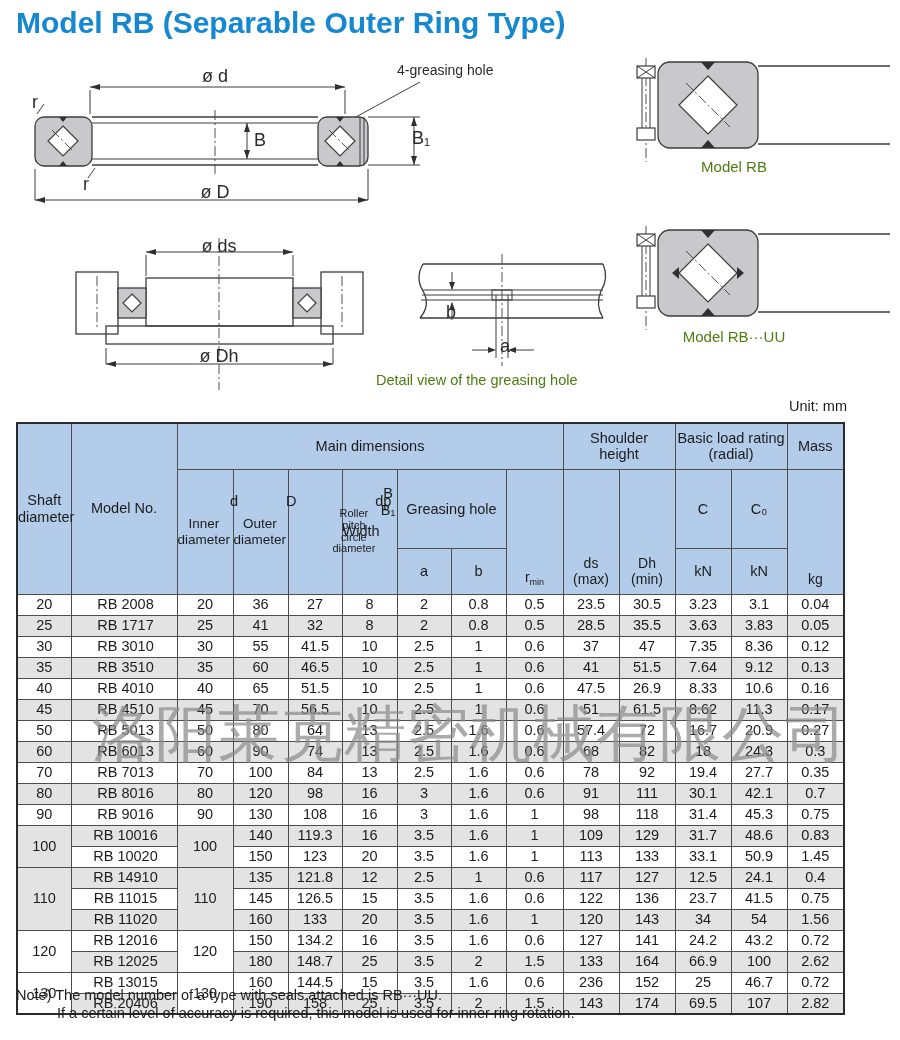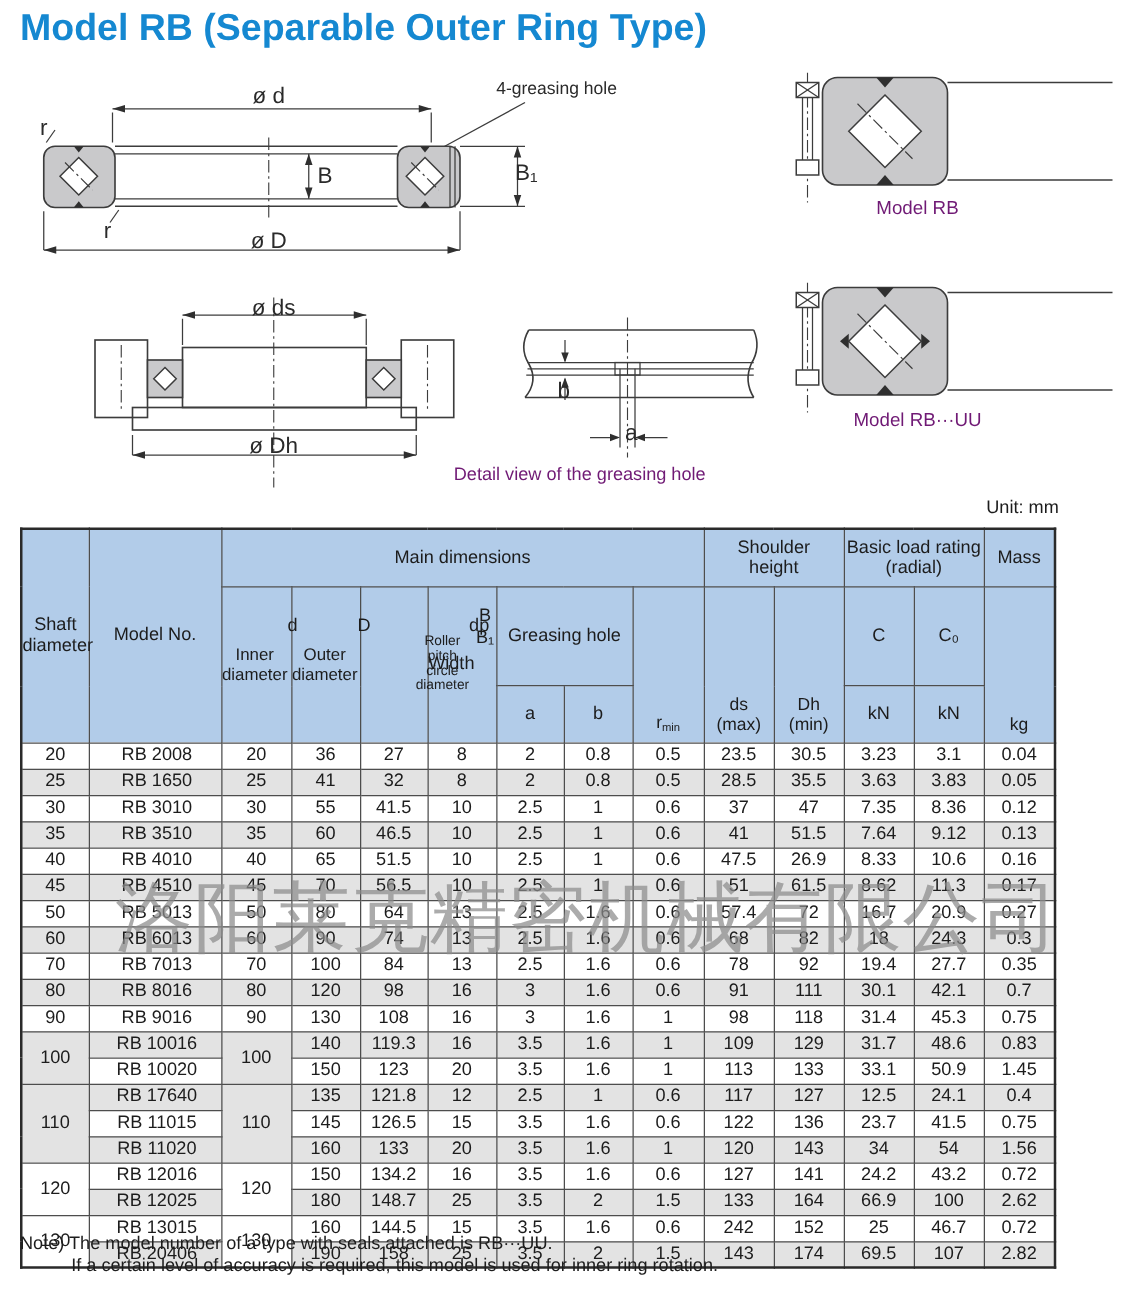--- a/index.html
+++ b/index.html
@@ -4,21 +4,21 @@
 <style>
   * { margin:0; padding:0; box-sizing:border-box; }
   html,body { background:#ffffff; }
   body {
     width:900px; height:1040px; position:relative; overflow:hidden;
     font-family:"Liberation Sans","DejaVu Sans",sans-serif; color:#1c1c1c;
   }
   .abs { position:absolute; }
   #title { left:16px; top:6px; font-size:30px; font-weight:bold; color:#1588d1; letter-spacing:0; }
   .dimlabel { font-size:18px; color:#2a2a2a; white-space:nowrap; }
-  .caption { font-size:15px; color:#701a75; white-space:nowrap; }
+  .caption { font-size:15px; color:#4d7c0f; white-space:nowrap; }
   .centerlbl { text-align:center; }
   #unit-label { top:398px; right:53px; font-size:14.5px; }
   svg { display:block; }
   .drw { stroke:#3c3c3c; fill:none; stroke-width:1.3; }
   .thin { stroke:#3c3c3c; fill:none; stroke-width:1; }
   .grayfill { fill:#c9c9cb; stroke:#3c3c3c; stroke-width:1.3; }
   .whitefill { fill:#ffffff; stroke:#3c3c3c; stroke-width:1.2; }
   .blackfill { fill:#2f2f2f; stroke:none; }
   .dash { stroke:#3c3c3c; stroke-width:0.9; fill:none; stroke-dasharray:10 3 2 3; }
 
@@ -169,21 +169,21 @@
   <line class="thin" x1="54" y1="74" x2="54" y2="57"></line>
   <polygon class="blackfill" points="54,56 51,64 57,64"></polygon>
 
   <line class="thin" x1="74" y1="104" x2="96" y2="104"></line>
   <polygon class="blackfill" points="98,104 90,101 90,107"></polygon>
   <line class="thin" x1="136" y1="104" x2="114" y2="104"></line>
   <polygon class="blackfill" points="110,104 118,101 118,107"></polygon>
 </svg>
 <span class="abs dimlabel" style="left:446px; top:302px;">b</span>
 <span class="abs dimlabel" style="left:500px; top:336px;">a</span>
-<span class="abs caption" style="left:363px; top:372px; font-size:14.5px;">Detail view of the greasing hole</span>
+<span class="abs caption" style="left:376px; top:372px; font-size:14.5px;">Detail view of the greasing hole</span>
 
 <svg class="abs" style="left:628px; top:58px;" width="264" height="110" viewBox="0 0 264 110">
   <line class="drw" x1="130" y1="8" x2="262" y2="8"></line>
   <line class="drw" x1="130" y1="86" x2="262" y2="86"></line>
   <rect class="grayfill" x="30" y="4" width="100" height="86" rx="12"></rect>
   <polygon class="whitefill" points="80,18 109,47 80,76 51,47"></polygon>
   <line class="dash" x1="58" y1="25" x2="102" y2="69"></line>
   <polygon class="blackfill" points="73,4 87,4 80,12"></polygon>
   <polygon class="blackfill" points="73,90 87,90 80,82"></polygon>
   <line class="dash" x1="18" y1="0" x2="18" y2="104"></line>
@@ -294,21 +294,21 @@
           <td>0.8</td>
           <td>0.5</td>
           <td>23.5</td>
           <td>30.5</td>
           <td>3.23</td>
           <td>3.1</td>
           <td>0.04</td>
         </tr>
         <tr class="striped">
           <td>25</td>
-          <td class="model">RB 1650</td>
+          <td class="model">RB 1717</td>
           <td>25</td>
           <td>41</td>
           <td>32</td>
           <td>8</td>
           <td>2</td>
           <td>0.8</td>
           <td>0.5</td>
           <td>28.5</td>
           <td>35.5</td>
           <td>3.63</td>
@@ -484,21 +484,21 @@
           <td>1.6</td>
           <td>1</td>
           <td>113</td>
           <td>133</td>
           <td>33.1</td>
           <td>50.9</td>
           <td>1.45</td>
         </tr>
         <tr class="striped">
           <td class="merged" rowspan="3">110</td>
-          <td class="model">RB 17640</td>
+          <td class="model">RB 14910</td>
           <td class="merged" rowspan="3">110</td>
           <td>135</td>
           <td>121.8</td>
           <td>12</td>
           <td>2.5</td>
           <td>1</td>
           <td>0.6</td>
           <td>117</td>
           <td>127</td>
           <td>12.5</td>
@@ -566,21 +566,21 @@
         <tr>
           <td class="merged" rowspan="2">130</td>
           <td class="model">RB 13015</td>
           <td class="merged" rowspan="2">130</td>
           <td>160</td>
           <td>144.5</td>
           <td>15</td>
           <td>3.5</td>
           <td>1.6</td>
           <td>0.6</td>
-          <td>242</td>
+          <td>236</td>
           <td>152</td>
           <td>25</td>
           <td>46.7</td>
           <td>0.72</td>
         </tr>
         <tr class="striped">
           <td class="model">RB 20406</td>
           <td>190</td>
           <td>158</td>
           <td>25</td>

